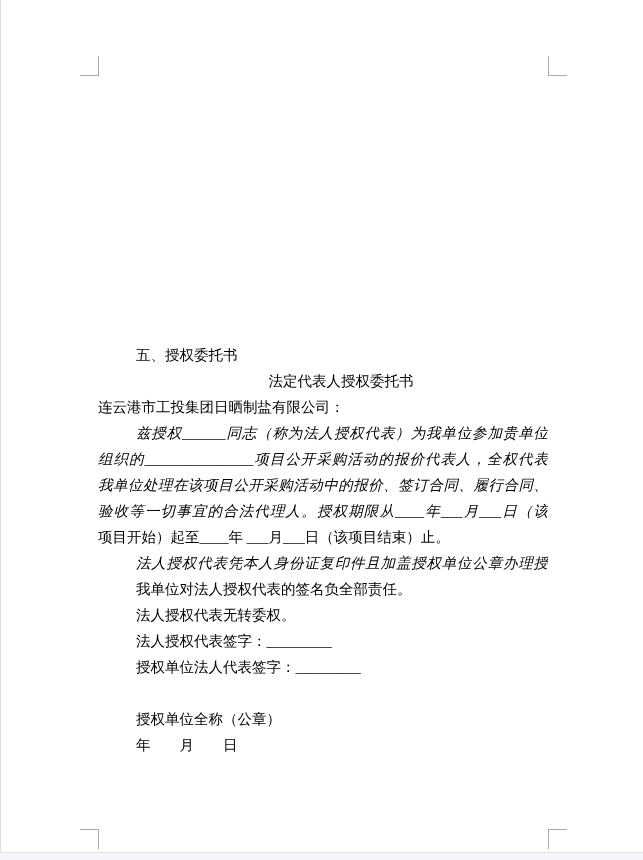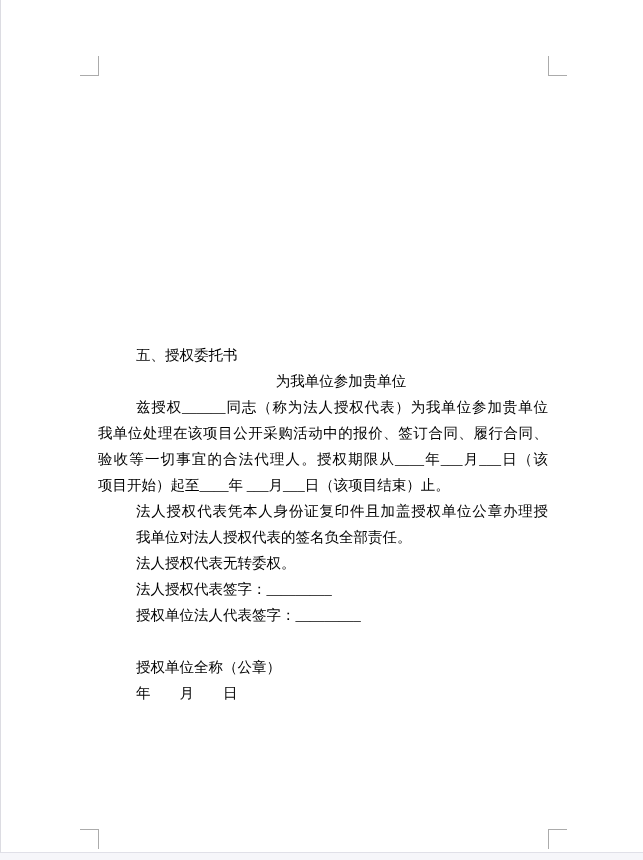--- a/index.html
+++ b/index.html
@@ -65,20 +65,21 @@
   }
   .line.indent,
   .line.indent-justify { padding-left: 38px; }
   .line.center { text-align: center; padding-left: 36px; }
   .line.flush-justify,
   .line.indent-justify {
     white-space: normal;
     text-align: justify;
     text-align-last: justify;
     overflow: hidden;
+    font-style: italic;
   }
   .line.blank { height: 26px; }
   .page-gap {
     position: absolute;
     left: 0;
     bottom: 0;
     width: 643px;
     height: 6px;
     background: #f6f6fa;
   }
@@ -87,22 +88,24 @@
 <body>
 
 <div class="viewport">
   <div class="page">
     <div class="mark tl"></div>
     <div class="mark tr"></div>
     <div class="mark bl"></div>
     <div class="mark br"></div>
     <div class="doc" id="doc-lines">
         <div class="line indent">五、授权委托书</div>
-        <div class="line center">为我单位参加贵单位</div>
+        <div class="line center">法定代表人授权委托书</div>
+        <div class="line flush">连云港市工投集团日晒制盐有限公司：</div>
         <div class="line indent-justify">兹授权______同志（称为法人授权代表）为我单位参加贵单位</div>
+        <div class="line flush-justify">组织的_______________项目公开采购活动的报价代表人，全权代表</div>
         <div class="line flush-justify">我单位处理在该项目公开采购活动中的报价、签订合同、履行合同、</div>
         <div class="line flush-justify">验收等一切事宜的合法代理人。授权期限从____年___月___日（该</div>
         <div class="line flush">项目开始）起至____年 ___月___日（该项目结束）止。</div>
         <div class="line indent-justify">法人授权代表凭本人身份证复印件且加盖授权单位公章办理授</div>
         <div class="line indent">我单位对法人授权代表的签名负全部责任。</div>
         <div class="line indent">法人授权代表无转委权。</div>
         <div class="line indent">法人授权代表签字：_________</div>
         <div class="line indent">授权单位法人代表签字：_________</div>
         <div class="line blank"></div>
         <div class="line indent">授权单位全称（公章）</div>

